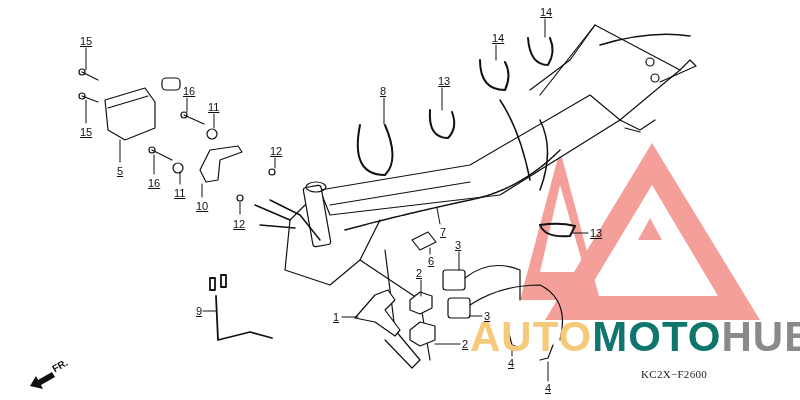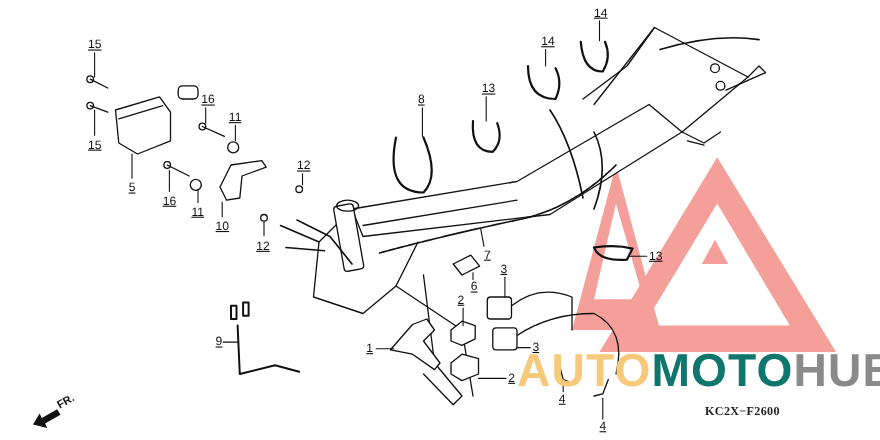--- a/index.html
+++ b/index.html
@@ -1,19 +1,19 @@
 <!DOCTYPE html>
 <html><head>
 <meta charset="utf-8">
 <style>
   html, body { margin: 0; padding: 0; background: #ffffff; }
   body { width: 800px; height: 400px; overflow: hidden; position: relative; font-family: "Liberation Sans", sans-serif; }
   #canvas { position: absolute; left: 0; top: 0; width: 800px; height: 400px; }
   .callout { position: absolute; font-family: "Liberation Sans", sans-serif; font-size: 11px; color: #111; line-height: 1; text-decoration: underline; }
-  .code { position: absolute; left: 641px; top: 368px; font-family: "Liberation Serif", serif; font-size: 11px; color: #222; letter-spacing: 0.3px; font-weight: bold; }
+  .code { position: absolute; left: 641px; top: 368px; font-family: "Liberation Serif", serif; font-size: 11px; color: #222; letter-spacing: 0.3px; }
   .wm-text { position: absolute; left: 470px; top: 316px; font-family: "Liberation Sans", sans-serif; font-weight: bold; font-size: 42px; letter-spacing: 1px; line-height: 1; }
   .wm-a { color: #f7c97a; }
   .wm-b { color: #0f766e; }
   .wm-c { color: #8a8a8a; }
   .fr { position: absolute; left: 52px; top: 360px; font-family: "Liberation Sans", sans-serif; font-weight: bold; font-size: 10px; transform: rotate(-30deg); color: #111; }
 </style>
 </head>
 <body>
 
 <svg id="canvas" viewBox="0 0 800 400" xmlns="http://www.w3.org/2000/svg">

